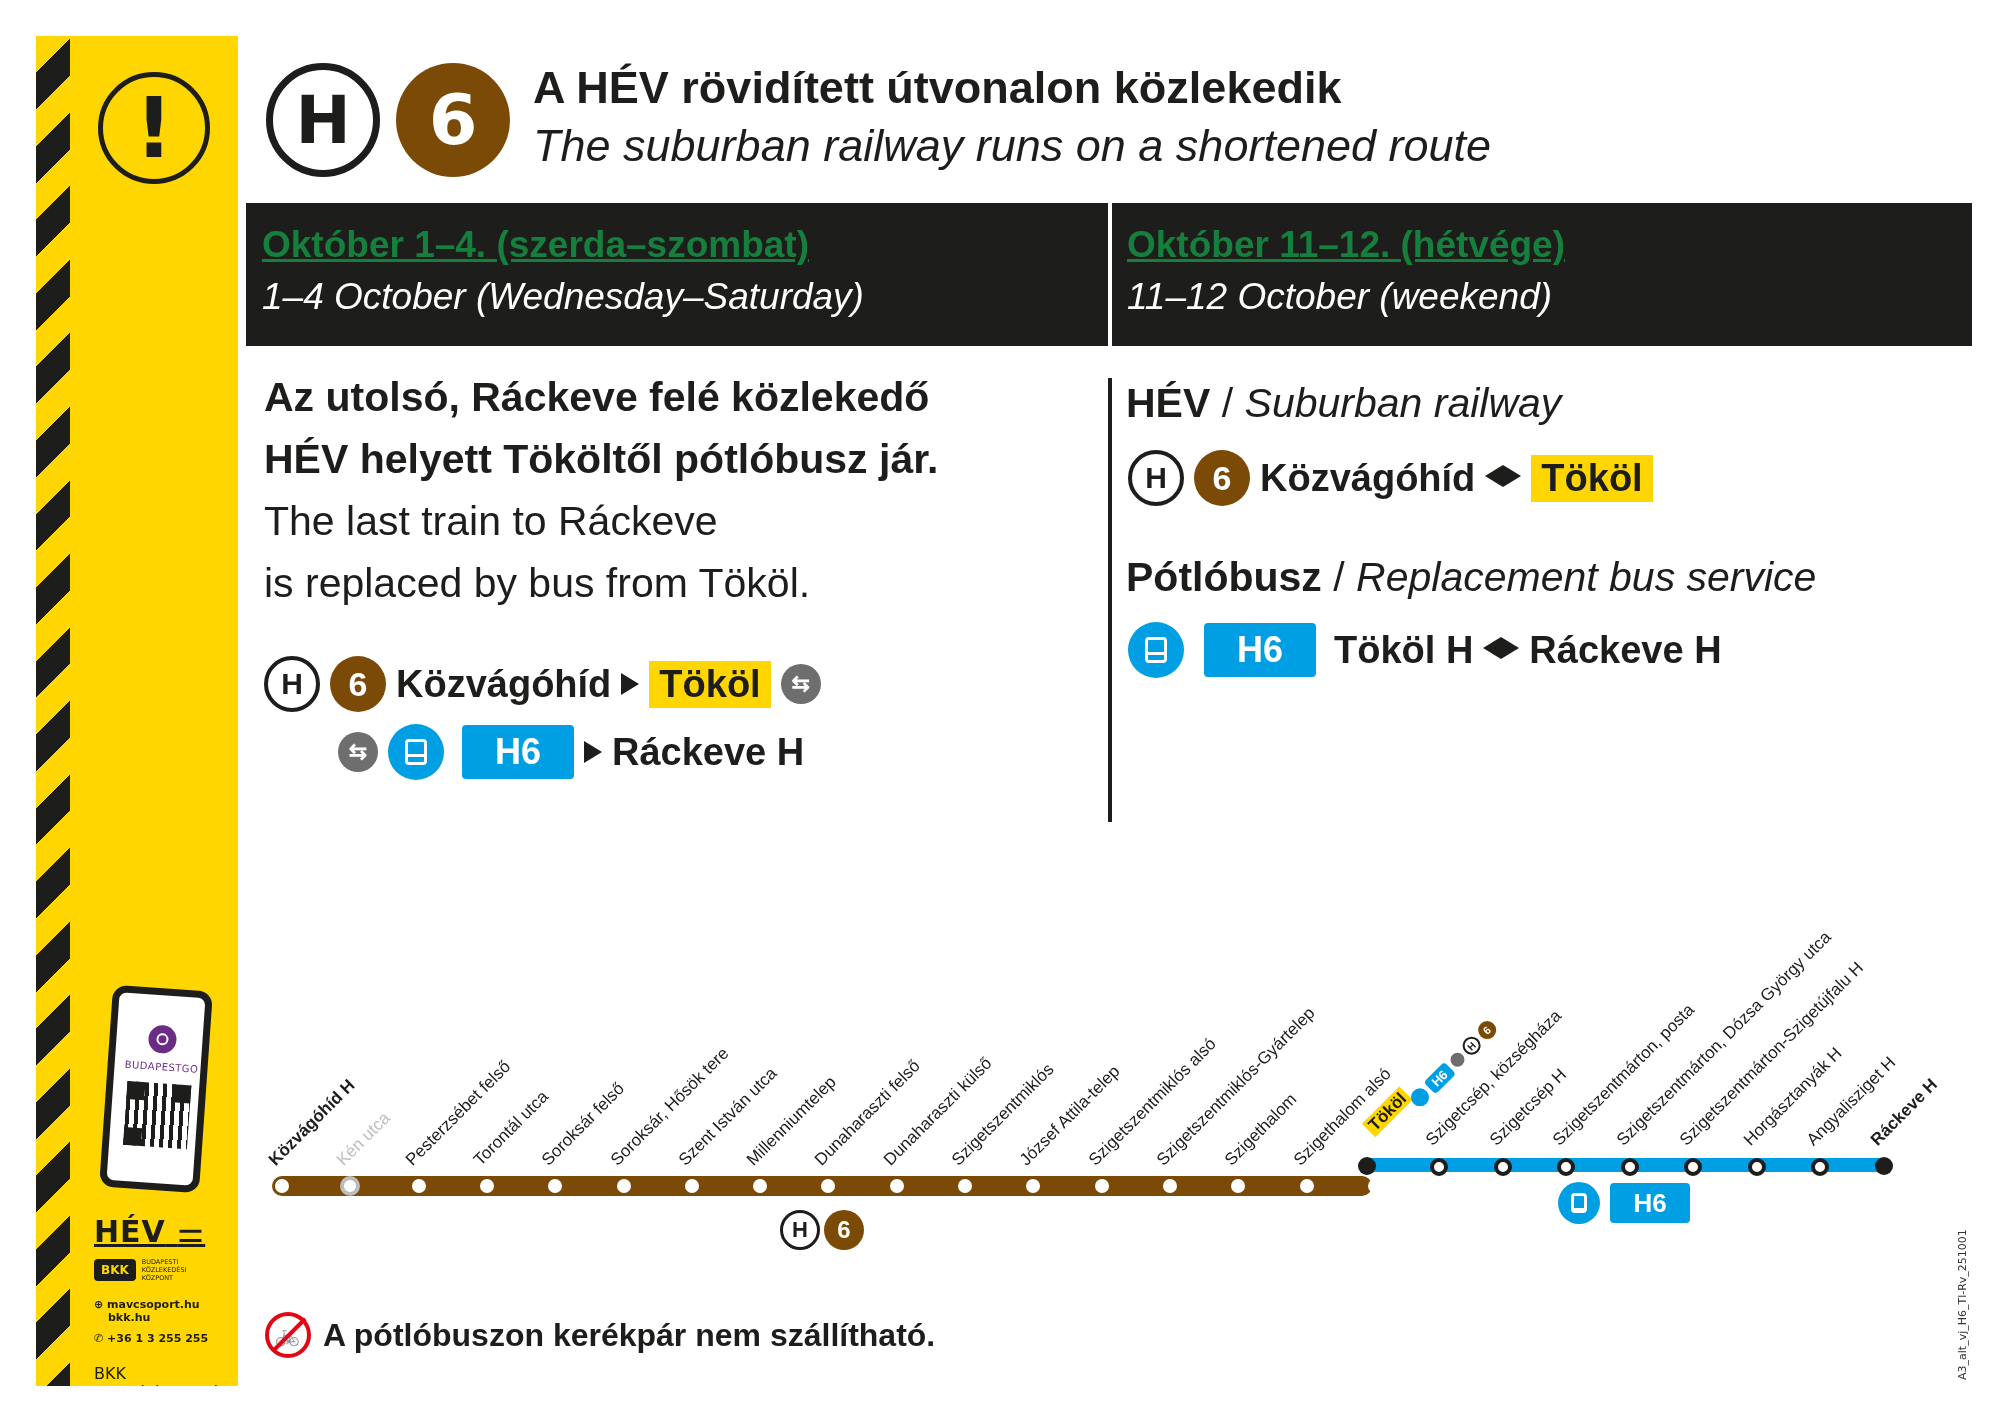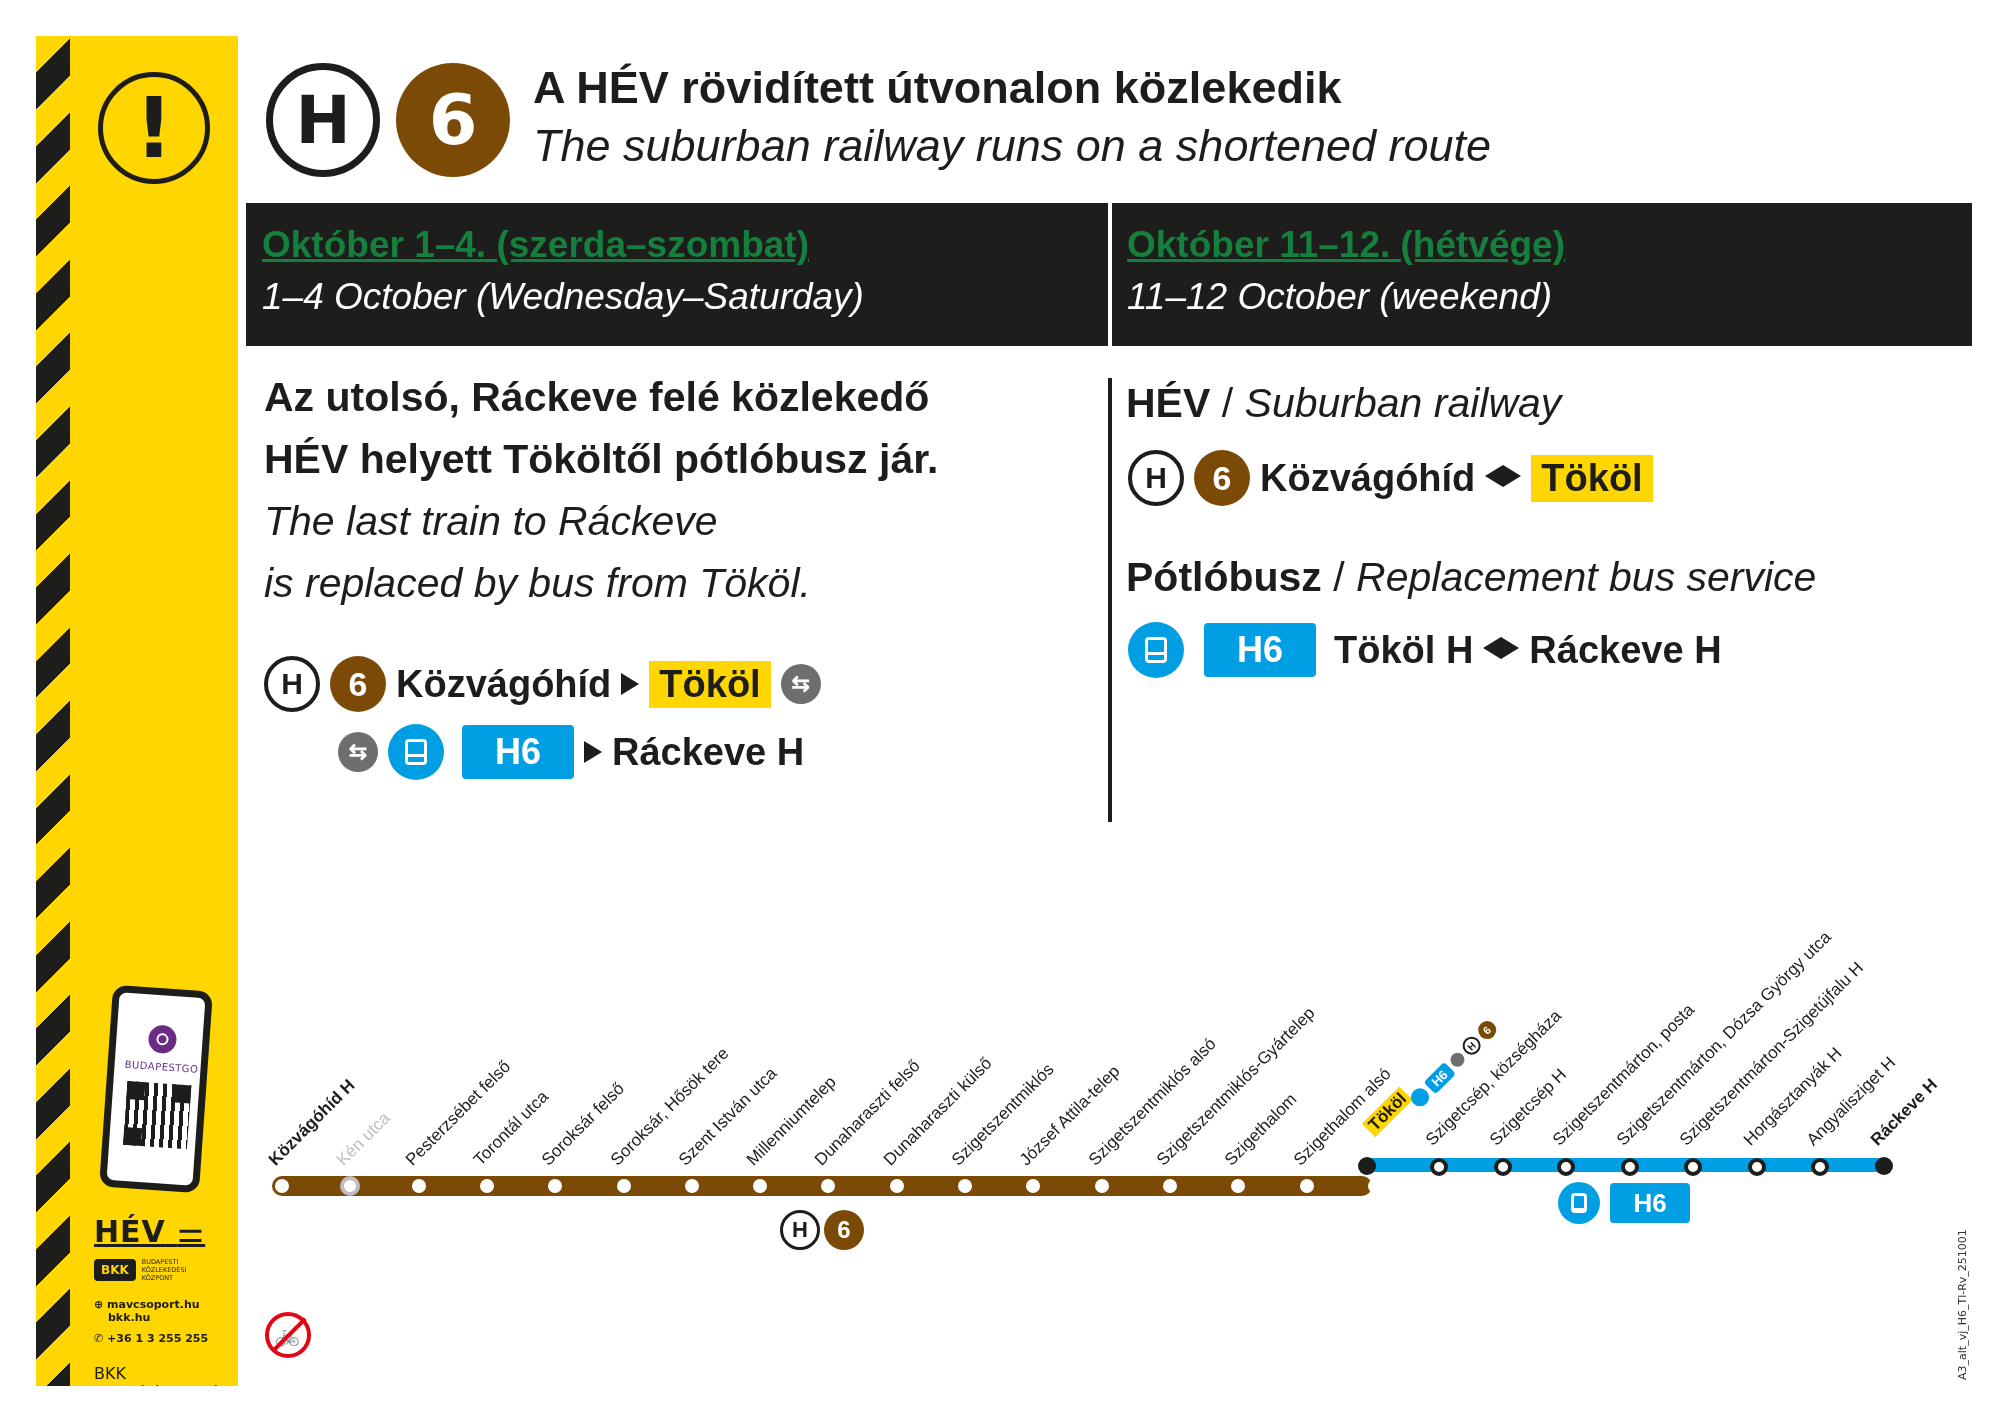--- a/index.html
+++ b/index.html
@@ -29,21 +29,21 @@
   
   .hev-badge{border:7px solid #1d1d1b;border-radius:50%;box-sizing:border-box;background:#fff;display:flex;align-items:center;justify-content:center;font-weight:bold;color:#1d1d1b;}
   .six-badge{border-radius:50%;background:#7b4a06;color:#fff;display:flex;align-items:center;justify-content:center;font-weight:bold;}
   .title{left:533px;top:62px;font-size:45px;font-weight:bold;white-space:nowrap;font-family:"Liberation Sans",sans-serif;}
   .subtitle{left:533px;top:120px;font-size:45px;font-style:italic;white-space:nowrap;font-family:"Liberation Sans",sans-serif;}
   .band{left:246px;top:203px;width:1726px;height:143px;background:#1d1d1b;}
   .band-split{left:1108px;top:203px;width:4px;height:143px;background:#fff;}
   .band-h{color:#15803d;font-weight:bold;font-size:37px;white-space:nowrap;font-family:"Liberation Sans",sans-serif;text-decoration:underline;}
   .band-e{color:#fff;font-style:italic;font-size:37px;white-space:nowrap;font-family:"Liberation Sans",sans-serif;}
   .body-b{font-weight:bold;font-size:41px;white-space:nowrap;font-family:"Liberation Sans",sans-serif;}
-  .body-i{font-style:italic;font-size:41px;white-space:nowrap;font-family:"Liberation Sans",sans-serif;}
+  .body-i{font-size:41px;white-space:nowrap;font-family:"Liberation Sans",sans-serif;}
   .row{display:flex;align-items:center;gap:10px;white-space:nowrap;font-family:"Liberation Sans",sans-serif;}
   .rtxt{font-weight:bold;font-size:38px;}
   .hl{background:#ffd600;padding:2px 10px;}
   .xfer{width:40px;height:40px;border-radius:50%;background:#6e6e6e;color:#fff;display:flex;align-items:center;justify-content:center;font-size:22px;font-weight:bold;}
   .bus-c{width:56px;height:56px;border-radius:50%;background:#009fe3;display:flex;align-items:center;justify-content:center;}
   .bus-c .bus{width:22px;height:26px;border:3px solid #fff;border-radius:4px;box-sizing:border-box;position:relative;}
   .bus-c .bus:after{content:"";position:absolute;left:0;right:0;top:12px;height:3px;background:#fff;}
   .h6{background:#009fe3;color:#fff;font-weight:bold;border-radius:4px;display:flex;align-items:center;justify-content:center;}
   .tri{display:inline-block;width:0;height:0;border-top:11px solid transparent;border-bottom:11px solid transparent;border-left:18px solid #1d1d1b;}
   .tril{display:inline-block;width:0;height:0;border-top:11px solid transparent;border-bottom:11px solid transparent;border-right:18px solid #1d1d1b;}
@@ -224,14 +224,15 @@
 </div>
 <div class="abs row" style="left:1558px;top:1182px;gap:10px;">
   <div class="bus-c" style="width:42px;height:42px;">
       <div class="bus" style="width:16px;height:20px;"></div>
     </div>
   <div class="h6" style="width:80px;height:40px;font-size:26px;">H6</div>
 </div>
 
 <div class="abs foot">
   <div class="nobike">🚲</div>
+  <b>A pótlóbuszon kerékpár nem szállítható.</b>
 </div>
 <div class="abs code">A3_alt_vj_H6_Tl-Rv_251001</div>
 
 </body></html>

